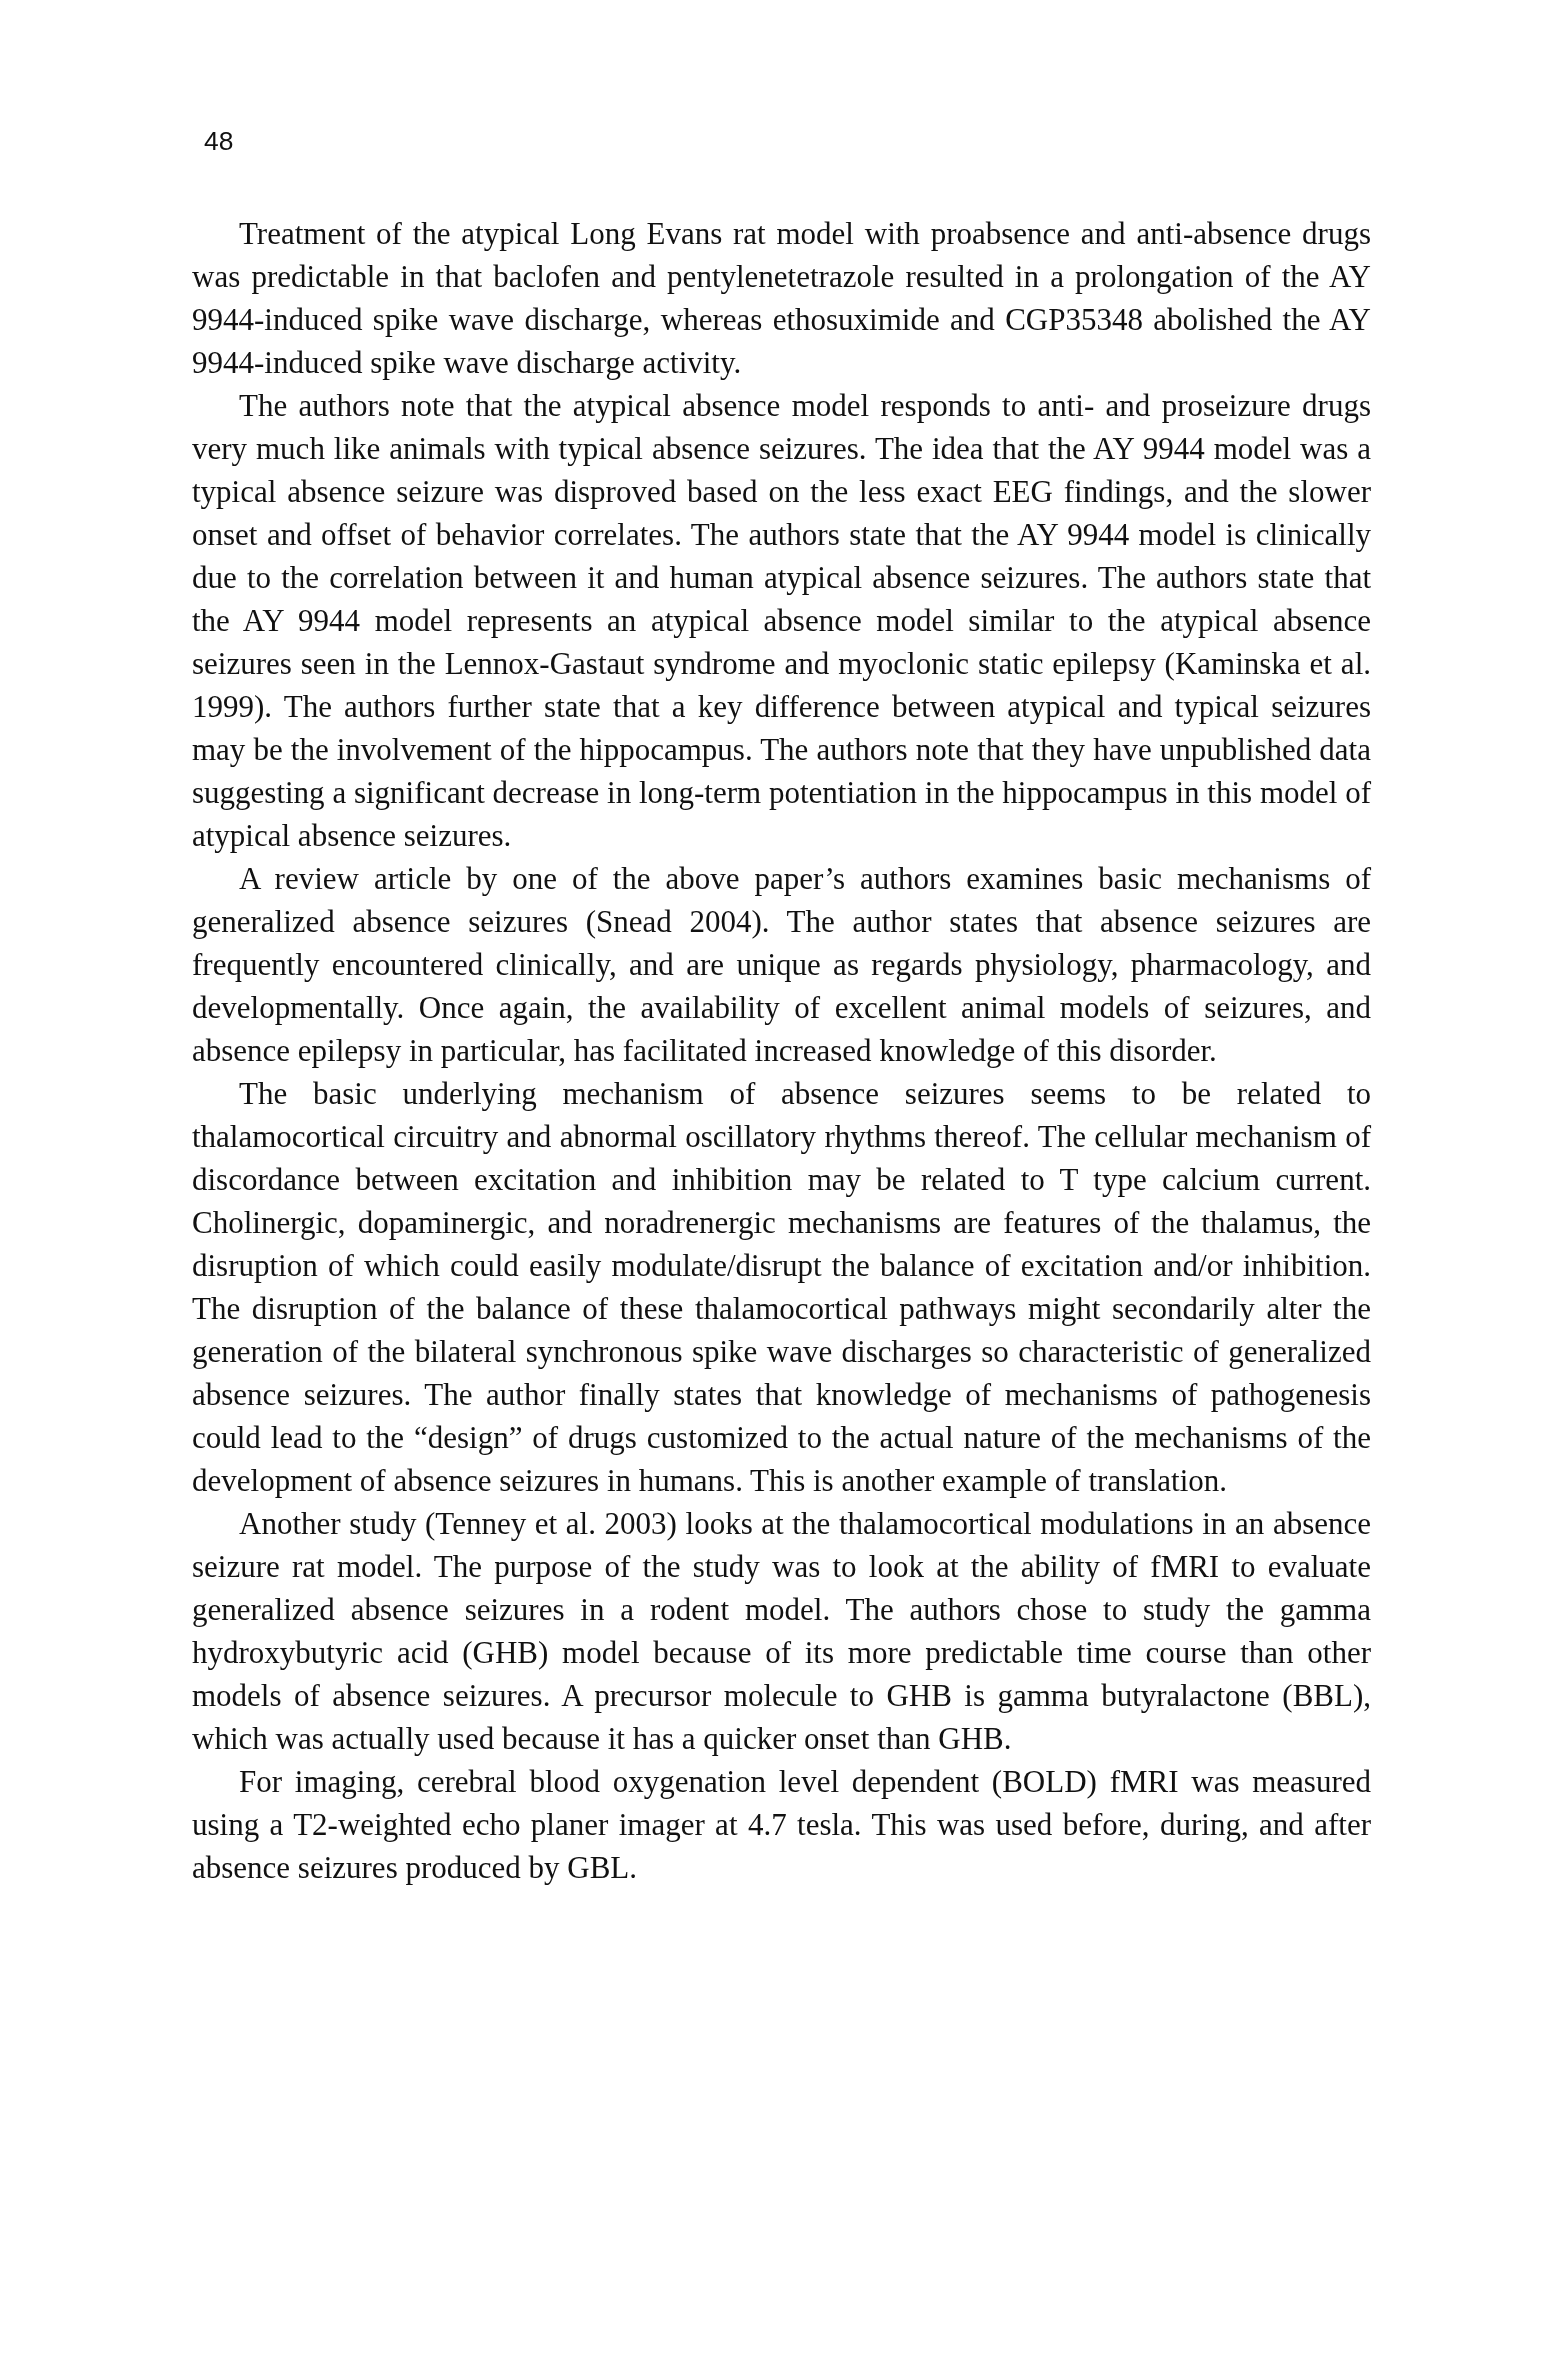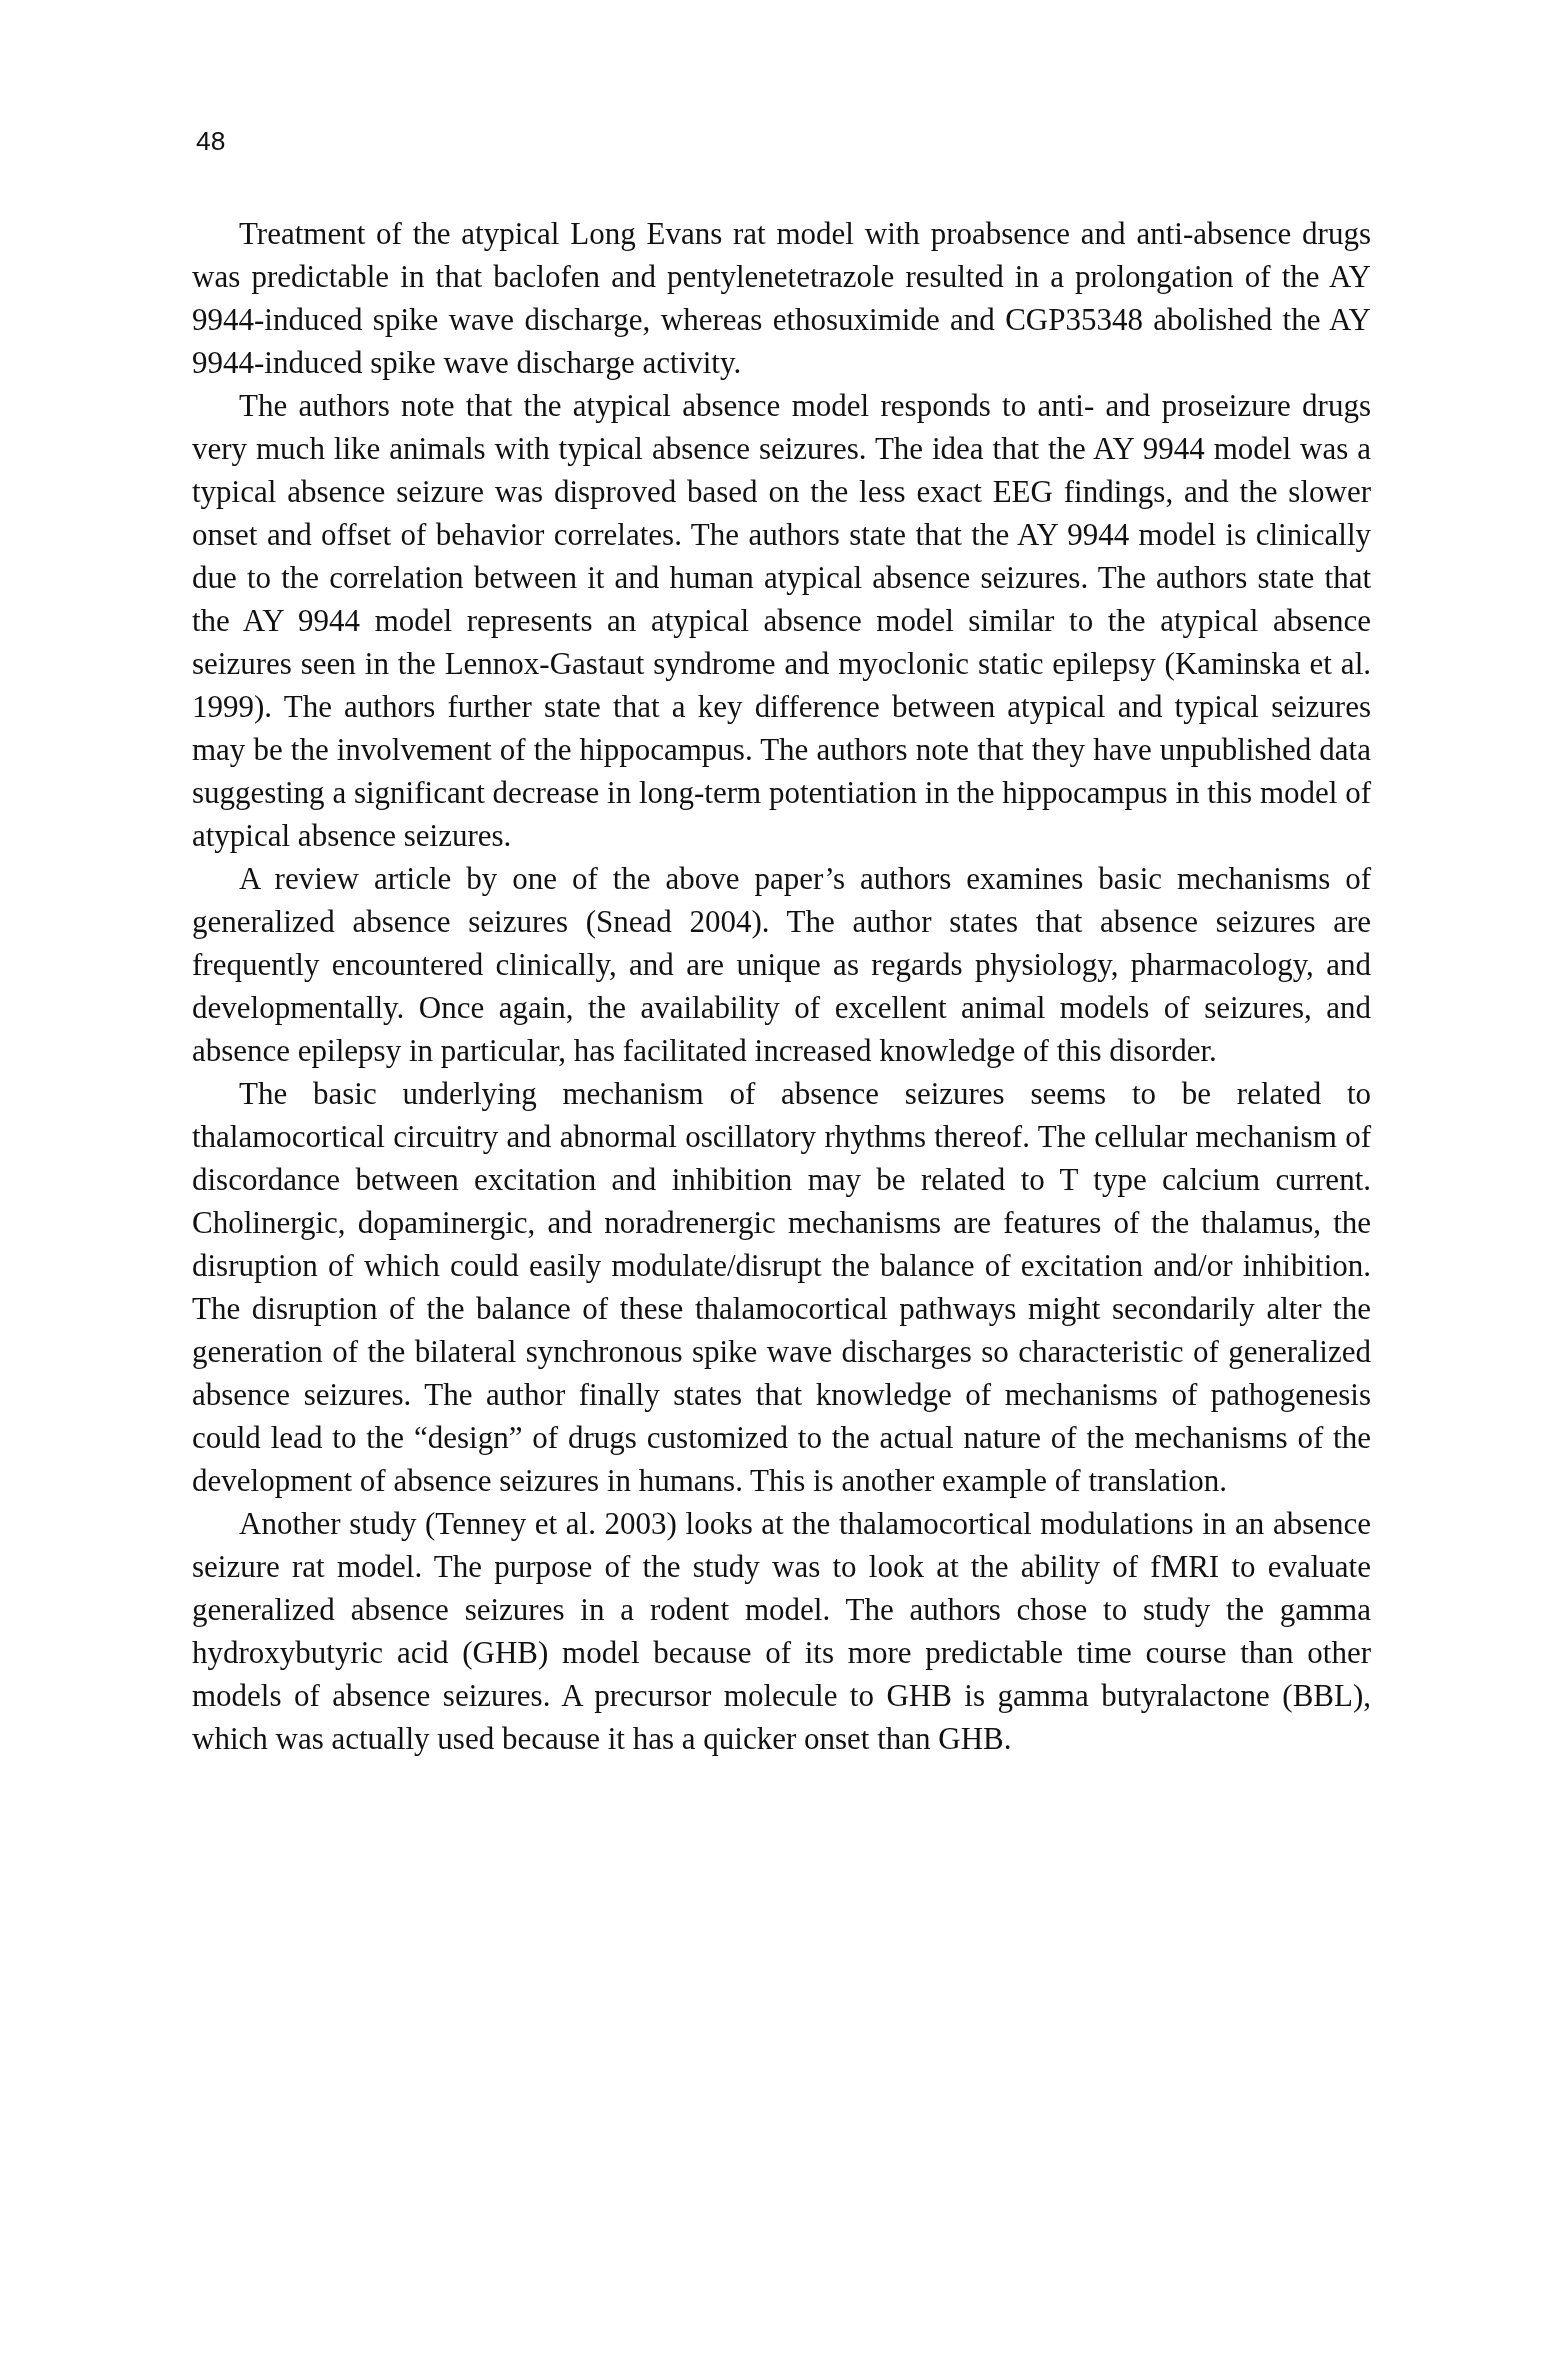--- a/index.html
+++ b/index.html
@@ -9,21 +9,21 @@
   }
   body {
     width: 1560px;
     height: 2366px;
     position: relative;
     overflow: hidden;
     color: #111111;
   }
   .running-head {
     position: absolute;
-    left: 196px;
+    left: 204px;
     top: 124px;
     width: 1179px;
     height: 34px;
   }
   .page-number {
     position: absolute;
     left: 0;
     top: 0;
     font-family: "Liberation Sans", sans-serif;
     font-size: 26.4px;
@@ -67,14 +67,15 @@
 <div class="running-head">
   <span class="page-number">48</span>
 </div>
 
 <div class="body-text">
   <p class="para">Treatment of the atypical Long Evans rat model with proabsence and anti-absence drugs was predictable in that baclofen and pentylenetetrazole resulted in a prolonga­tion of the AY 9944-induced spike wave discharge, whereas ethosuximide and CGP35348 abolished the AY 9944-induced spike wave discharge activity.</p>
   <p class="para">The authors note that the atypical absence model responds to anti- and proseizure drugs very much like animals with typical absence seizures. The idea that the AY 9944 model was a typical absence seizure was disproved based on the less exact EEG findings, and the slower onset and offset of behavior correlates. The authors state that the AY 9944 model is clinically due to the correlation between it and human atypical absence seizures. The authors state that the AY 9944 model repre­sents an atypical absence model similar to the atypical absence seizures seen in the Lennox-Gastaut syndrome and myoclonic static epilepsy (Kaminska et al. 1999). The authors further state that a key difference between atypical and typical seizures may be the involvement of the hippocampus. The authors note that they have unpub­lished data suggesting a significant decrease in long-term potentiation in the hip­pocampus in this model of atypical absence seizures.</p>
   <p class="para">A review article by one of the above paper’s authors examines basic mechanisms of generalized absence seizures (Snead 2004). The author states that absence sei­zures are frequently encountered clinically, and are unique as regards physiology, pharmacology, and developmentally. Once again, the availability of excellent ani­mal models of seizures, and absence epilepsy in particular, has facilitated increased knowledge of this disorder.</p>
   <p class="para">The basic underlying mechanism of absence seizures seems to be related to thalamocortical circuitry and abnormal oscillatory rhythms thereof. The cellular mechanism of discordance between excitation and inhibition may be related to T type calcium current. Cholinergic, dopaminergic, and noradrenergic mechanisms are features of the thalamus, the disruption of which could easily modulate/disrupt the balance of excitation and/or inhibition. The disruption of the balance of these thalamocortical pathways might secondarily alter the generation of the bilateral synchronous spike wave discharges so characteristic of generalized absence sei­zures. The author finally states that knowledge of mechanisms of pathogenesis could lead to the “design” of drugs customized to the actual nature of the mecha­nisms of the development of absence seizures in humans. This is another example of translation.</p>
   <p class="para">Another study (Tenney et al. 2003) looks at the thalamocortical modulations in an absence seizure rat model. The purpose of the study was to look at the ability of fMRI to evaluate generalized absence seizures in a rodent model. The authors chose to study the gamma hydroxybutyric acid (GHB) model because of its more predict­able time course than other models of absence seizures. A precursor molecule to GHB is gamma butyralactone (BBL), which was actually used because it has a quicker onset than GHB.</p>
+  <p class="para">For imaging, cerebral blood oxygenation level dependent (BOLD) fMRI was measured using a T2-weighted echo planer imager at 4.7 tesla. This was used before, during, and after absence seizures produced by GBL.</p>
 </div>
 
 
 </body></html>

